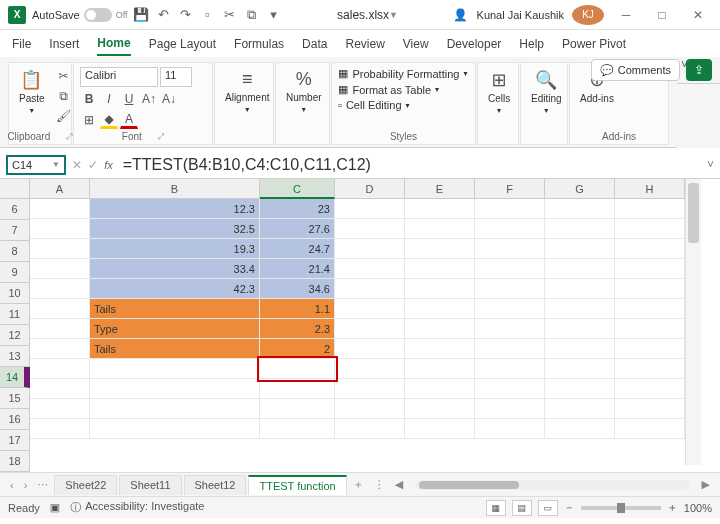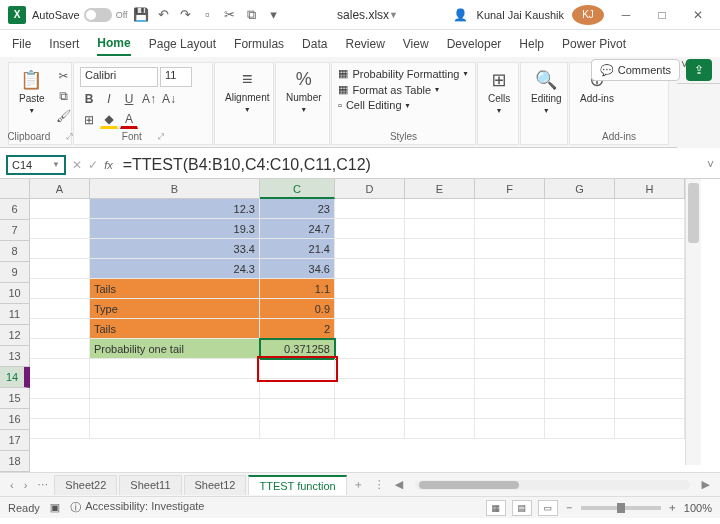--- a/index.html
+++ b/index.html
@@ -307,82 +307,82 @@
             <div class="gc blue num" style="width: 170px;">12.3</div>
             <div class="gc blue num" style="width: 75px;">23</div>
             <div class="gc" style="width: 70px;"></div>
             <div class="gc" style="width: 70px;"></div>
             <div class="gc" style="width: 70px;"></div>
             <div class="gc" style="width: 70px;"></div>
             <div class="gc" style="width: 70px;"></div>
           </div>
           <div class="gr">
             <div class="gc" style="width: 60px;"></div>
+            <div class="gc blue num" style="width: 170px;">32.5</div>
+            <div class="gc blue num" style="width: 75px;">27.6</div>
+            <div class="gc" style="width: 70px;"></div>
+            <div class="gc" style="width: 70px;"></div>
+            <div class="gc" style="width: 70px;"></div>
+            <div class="gc" style="width: 70px;"></div>
+            <div class="gc" style="width: 70px;"></div>
+          </div>
+          <div class="gr">
+            <div class="gc" style="width: 60px;"></div>
             <div class="gc blue num" style="width: 170px;">19.3</div>
             <div class="gc blue num" style="width: 75px;">24.7</div>
             <div class="gc" style="width: 70px;"></div>
             <div class="gc" style="width: 70px;"></div>
             <div class="gc" style="width: 70px;"></div>
             <div class="gc" style="width: 70px;"></div>
             <div class="gc" style="width: 70px;"></div>
           </div>
           <div class="gr">
             <div class="gc" style="width: 60px;"></div>
             <div class="gc blue num" style="width: 170px;">33.4</div>
             <div class="gc blue num" style="width: 75px;">21.4</div>
             <div class="gc" style="width: 70px;"></div>
             <div class="gc" style="width: 70px;"></div>
             <div class="gc" style="width: 70px;"></div>
             <div class="gc" style="width: 70px;"></div>
             <div class="gc" style="width: 70px;"></div>
           </div>
           <div class="gr">
             <div class="gc" style="width: 60px;"></div>
-            <div class="gc blue num" style="width: 170px;">24.3</div>
+            <div class="gc blue num" style="width: 170px;">42.3</div>
             <div class="gc blue num" style="width: 75px;">34.6</div>
             <div class="gc" style="width: 70px;"></div>
             <div class="gc" style="width: 70px;"></div>
             <div class="gc" style="width: 70px;"></div>
             <div class="gc" style="width: 70px;"></div>
             <div class="gc" style="width: 70px;"></div>
           </div>
           <div class="gr">
             <div class="gc" style="width: 60px;"></div>
             <div class="gc orange" style="width: 170px;">Tails</div>
             <div class="gc orange num" style="width: 75px;">1.1</div>
             <div class="gc" style="width: 70px;"></div>
             <div class="gc" style="width: 70px;"></div>
             <div class="gc" style="width: 70px;"></div>
             <div class="gc" style="width: 70px;"></div>
             <div class="gc" style="width: 70px;"></div>
           </div>
           <div class="gr">
             <div class="gc" style="width: 60px;"></div>
             <div class="gc orange" style="width: 170px;">Type</div>
-            <div class="gc orange num" style="width: 75px;">0.9</div>
+            <div class="gc orange num" style="width: 75px;">2.3</div>
             <div class="gc" style="width: 70px;"></div>
             <div class="gc" style="width: 70px;"></div>
             <div class="gc" style="width: 70px;"></div>
             <div class="gc" style="width: 70px;"></div>
             <div class="gc" style="width: 70px;"></div>
           </div>
           <div class="gr">
             <div class="gc" style="width: 60px;"></div>
             <div class="gc orange" style="width: 170px;">Tails</div>
             <div class="gc orange num" style="width: 75px;">2</div>
-            <div class="gc" style="width: 70px;"></div>
-            <div class="gc" style="width: 70px;"></div>
-            <div class="gc" style="width: 70px;"></div>
-            <div class="gc" style="width: 70px;"></div>
-            <div class="gc" style="width: 70px;"></div>
-          </div>
-          <div class="gr">
-            <div class="gc" style="width: 60px;"></div>
-            <div class="gc green" style="width: 170px;">Probability one tail</div>
-            <div class="gc green active-cell num" style="width: 75px;">0.371258</div>
             <div class="gc" style="width: 70px;"></div>
             <div class="gc" style="width: 70px;"></div>
             <div class="gc" style="width: 70px;"></div>
             <div class="gc" style="width: 70px;"></div>
             <div class="gc" style="width: 70px;"></div>
           </div>
           <div class="gr">
             <div class="gc" style="width: 60px;"></div>
             <div class="gc" style="width: 170px;"></div>
             <div class="gc" style="width: 75px;"></div>

